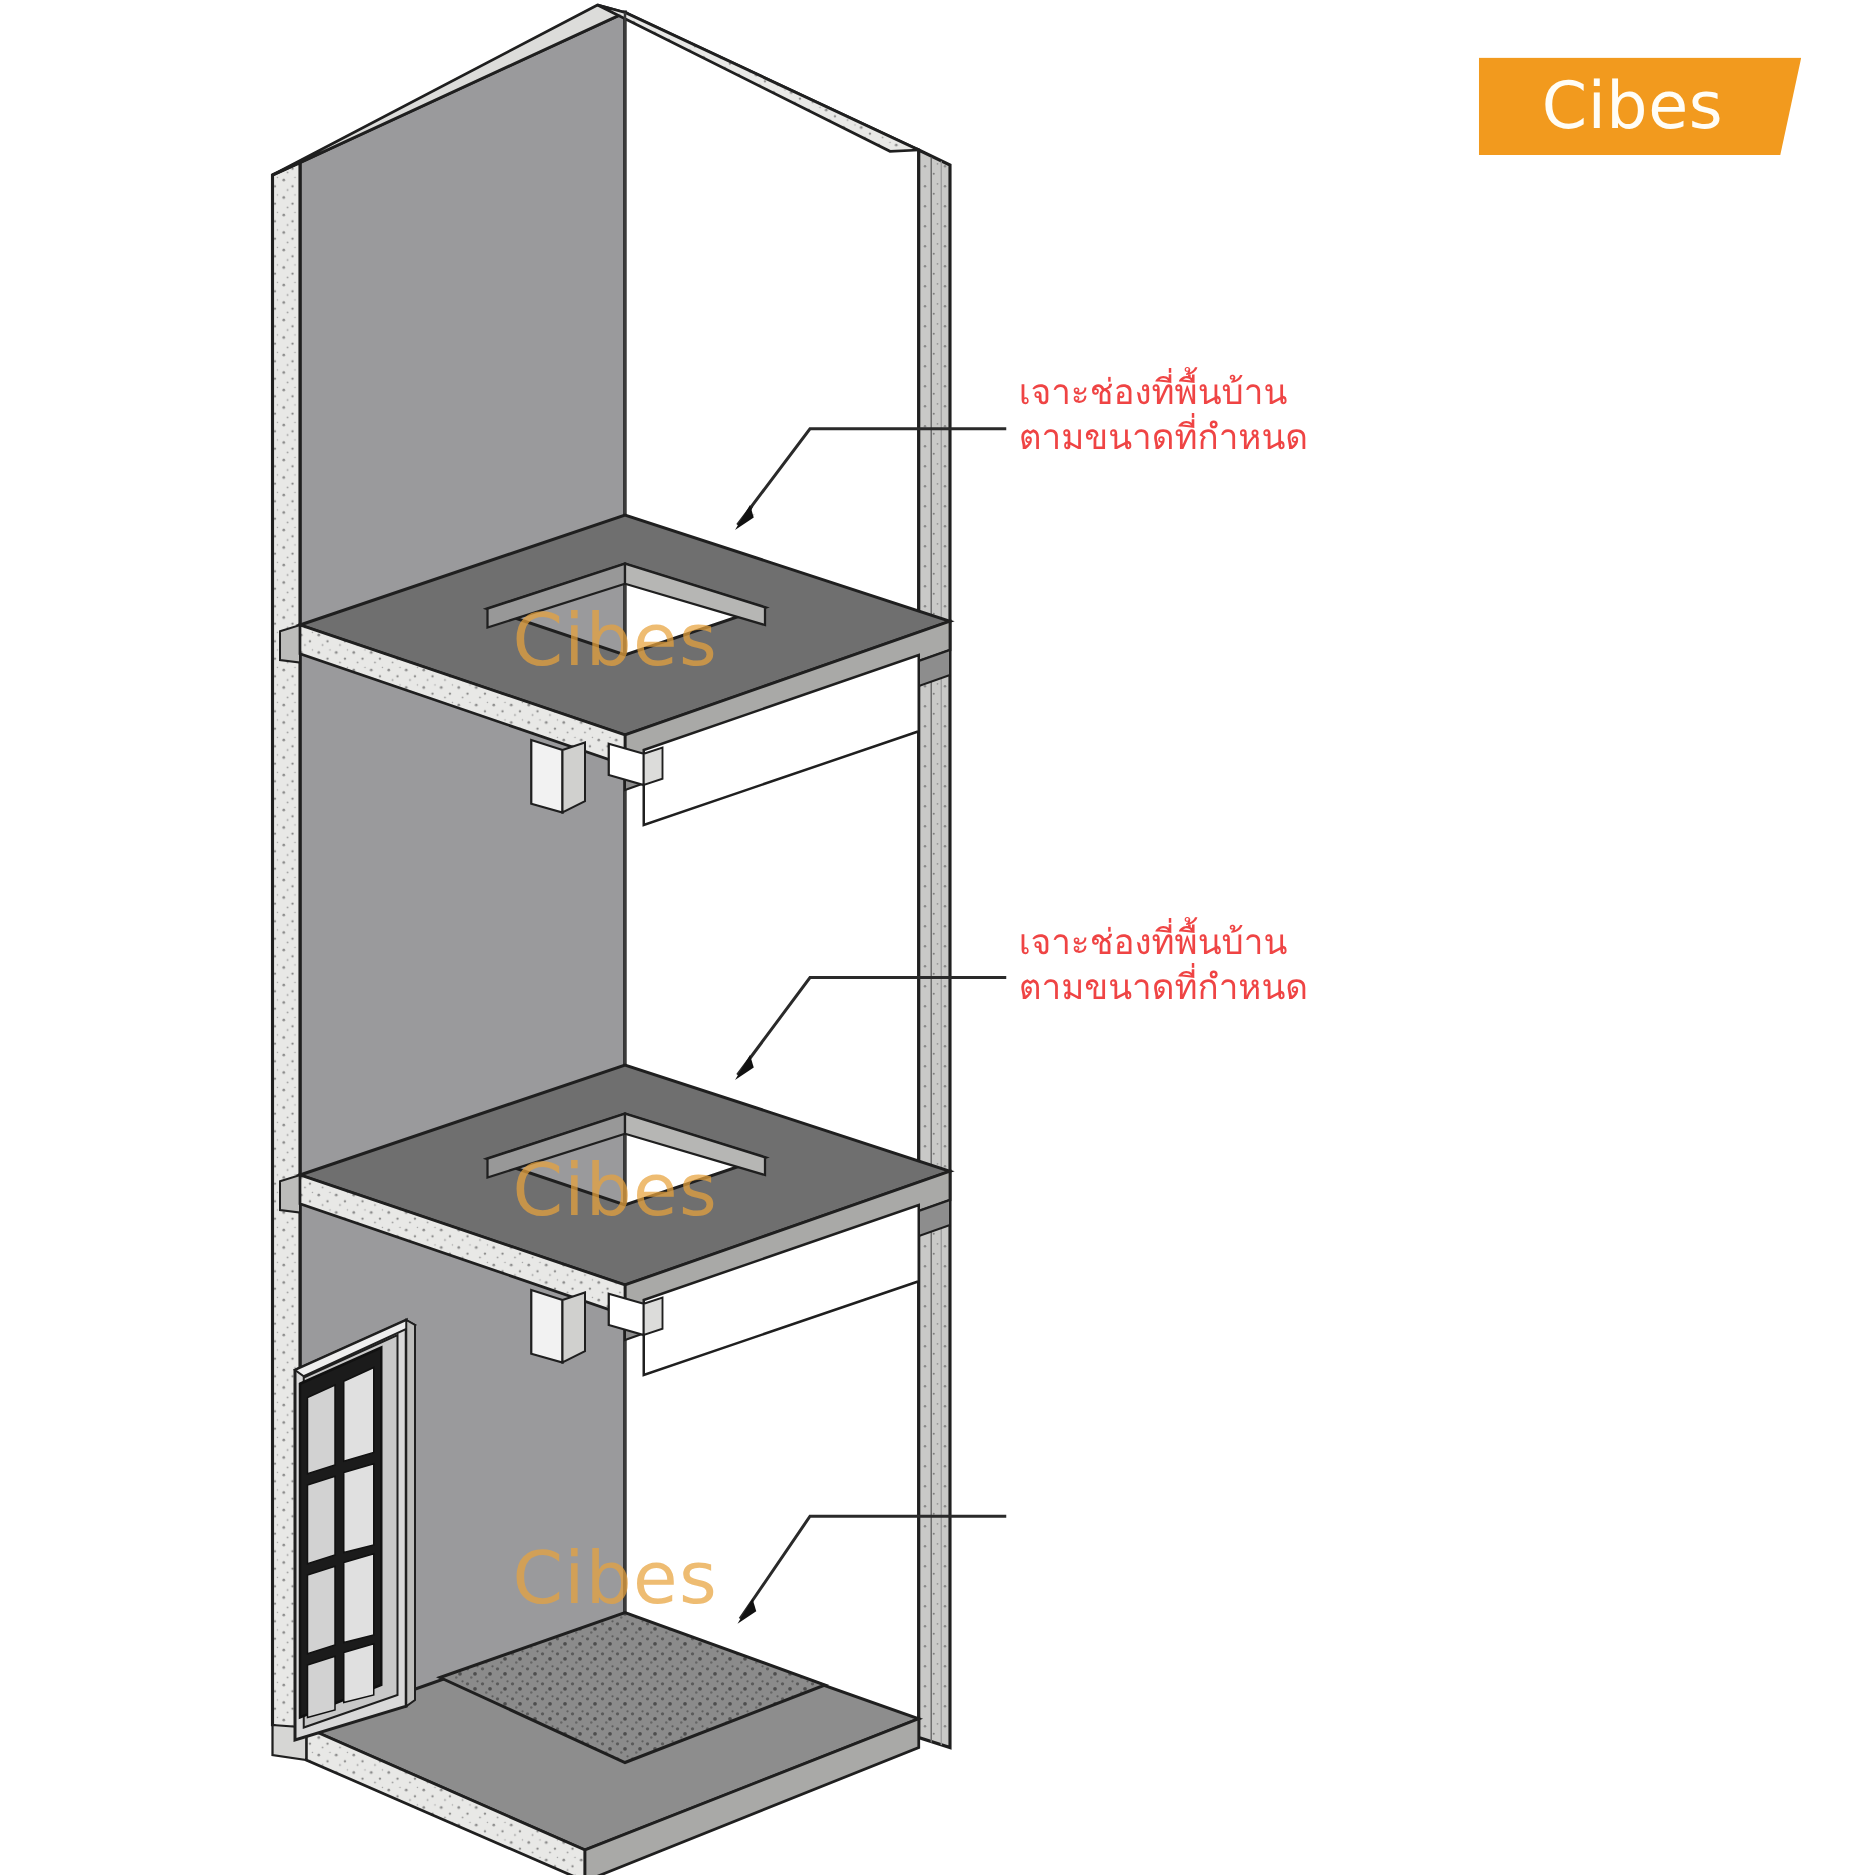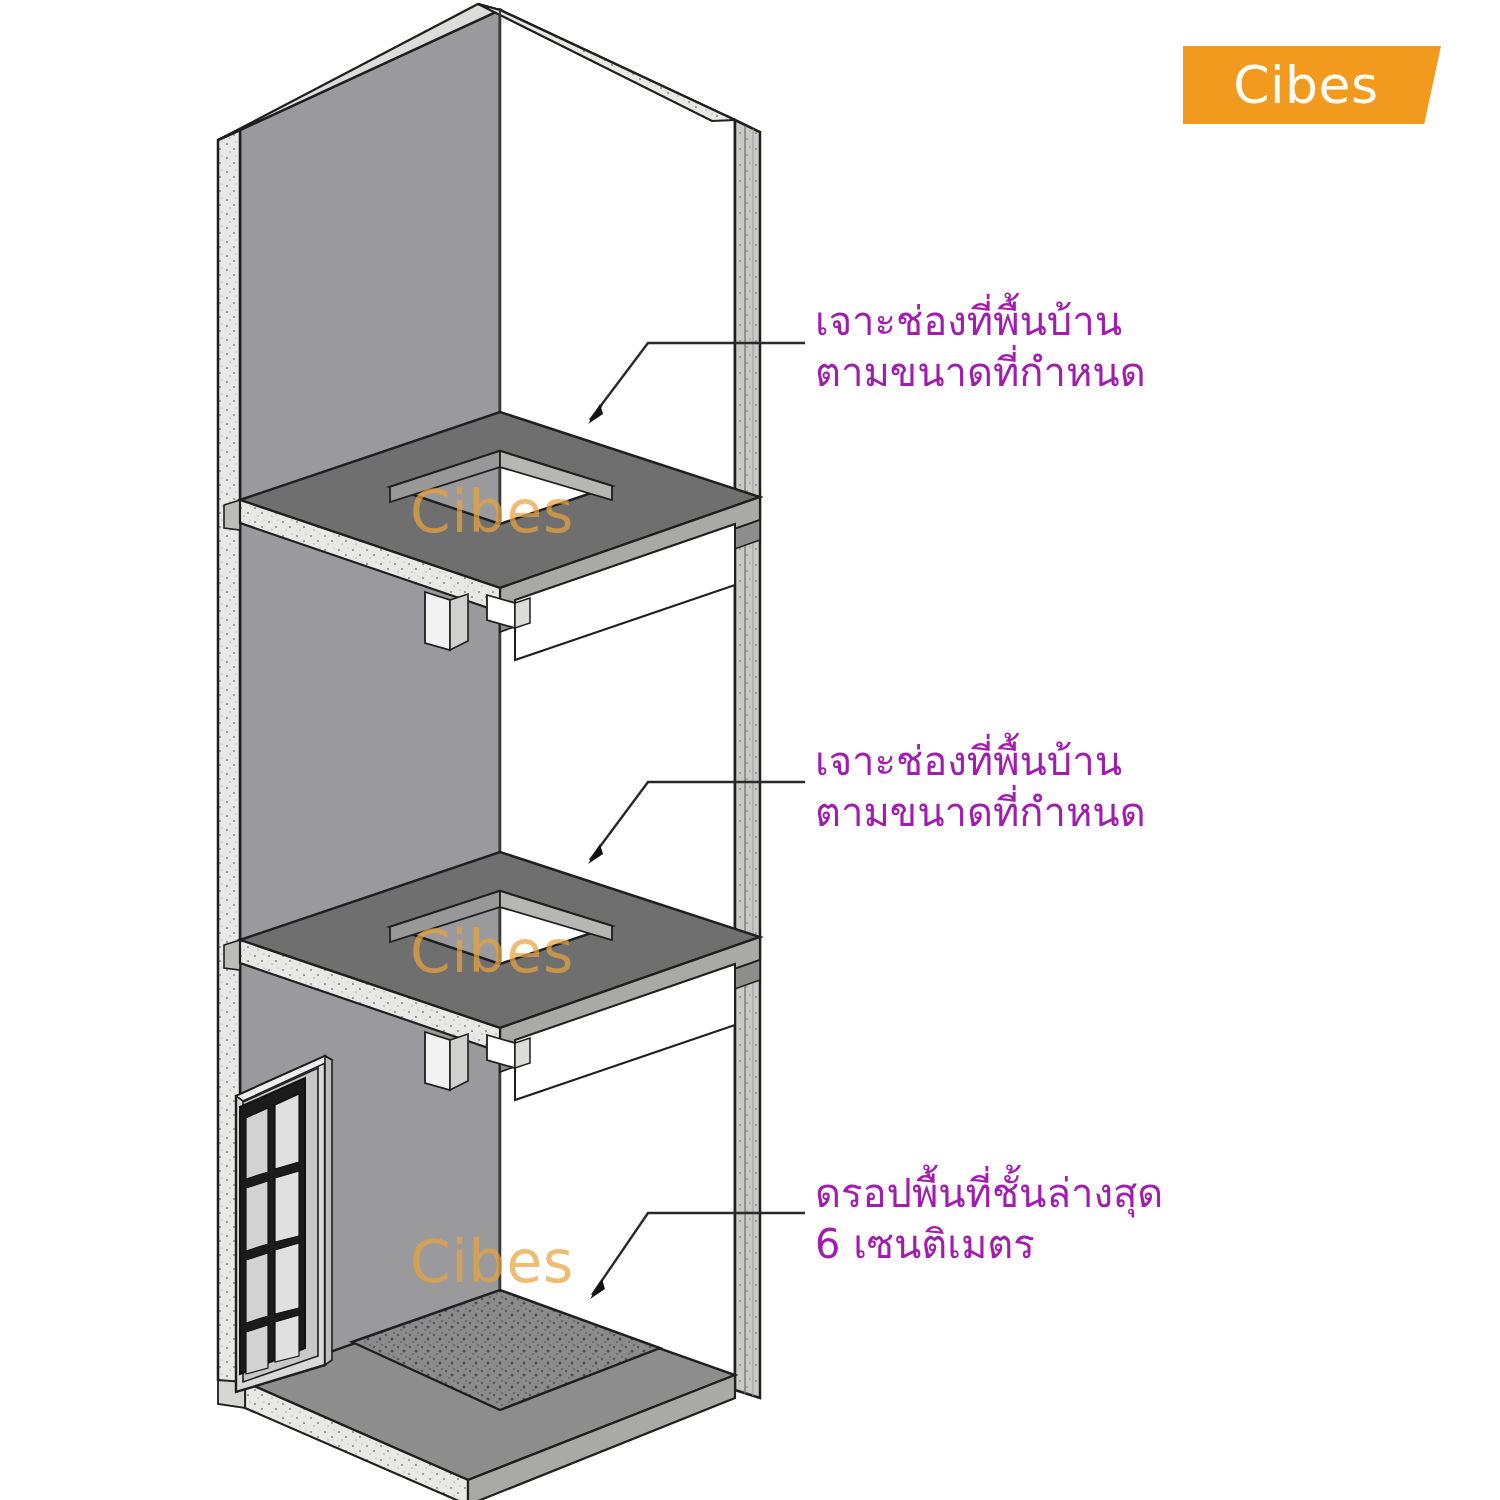--- a/index.html
+++ b/index.html
@@ -50,23 +50,23 @@
     font-weight: 400;
     letter-spacing: 0.5px;
     line-height: 1;
     padding-left: 14px;
     box-sizing: border-box;
   }
 
   
   .annot {
     position: absolute;
-    color: #a21caf;
-    font-family: "DejaVu Sans", "Liberation Sans", sans-serif;
-    font-size: 40px;
+    color: #ef4444;
+    font-family: "DejaVu Sans", "Liberation Sans", sans-serif;
+    font-size: 28px;
     line-height: 1.28;
     white-space: pre-line;
     letter-spacing: 0px;
   }
   .annot-1 { left: 815px; top: 296px; }
   .annot-2 { left: 815px; top: 736px; }
   .annot-3 { left: 815px; top: 1168px; }
 
   
   .wm {
@@ -235,21 +235,19 @@
   </svg>
 
   <div class="wm wm-1">Cibes</div>
   <div class="wm wm-2">Cibes</div>
   <div class="wm wm-3">Cibes</div>
 
   <div class="annot annot-1">เจาะช่องที่พื้นบ้าน
 ตามขนาดที่กำหนด</div>
   <div class="annot annot-2">เจาะช่องที่พื้นบ้าน
 ตามขนาดที่กำหนด</div>
-  <div class="annot annot-3">ดรอปพื้นที่ชั้นล่างสุด
-6 เซนติเมตร</div>
 
   <div class="logo-wrap">
     <div class="logo-shape"></div>
     <div class="logo-text">Cibes</div>
   </div>
 
 </div>
 
 </body></html>

